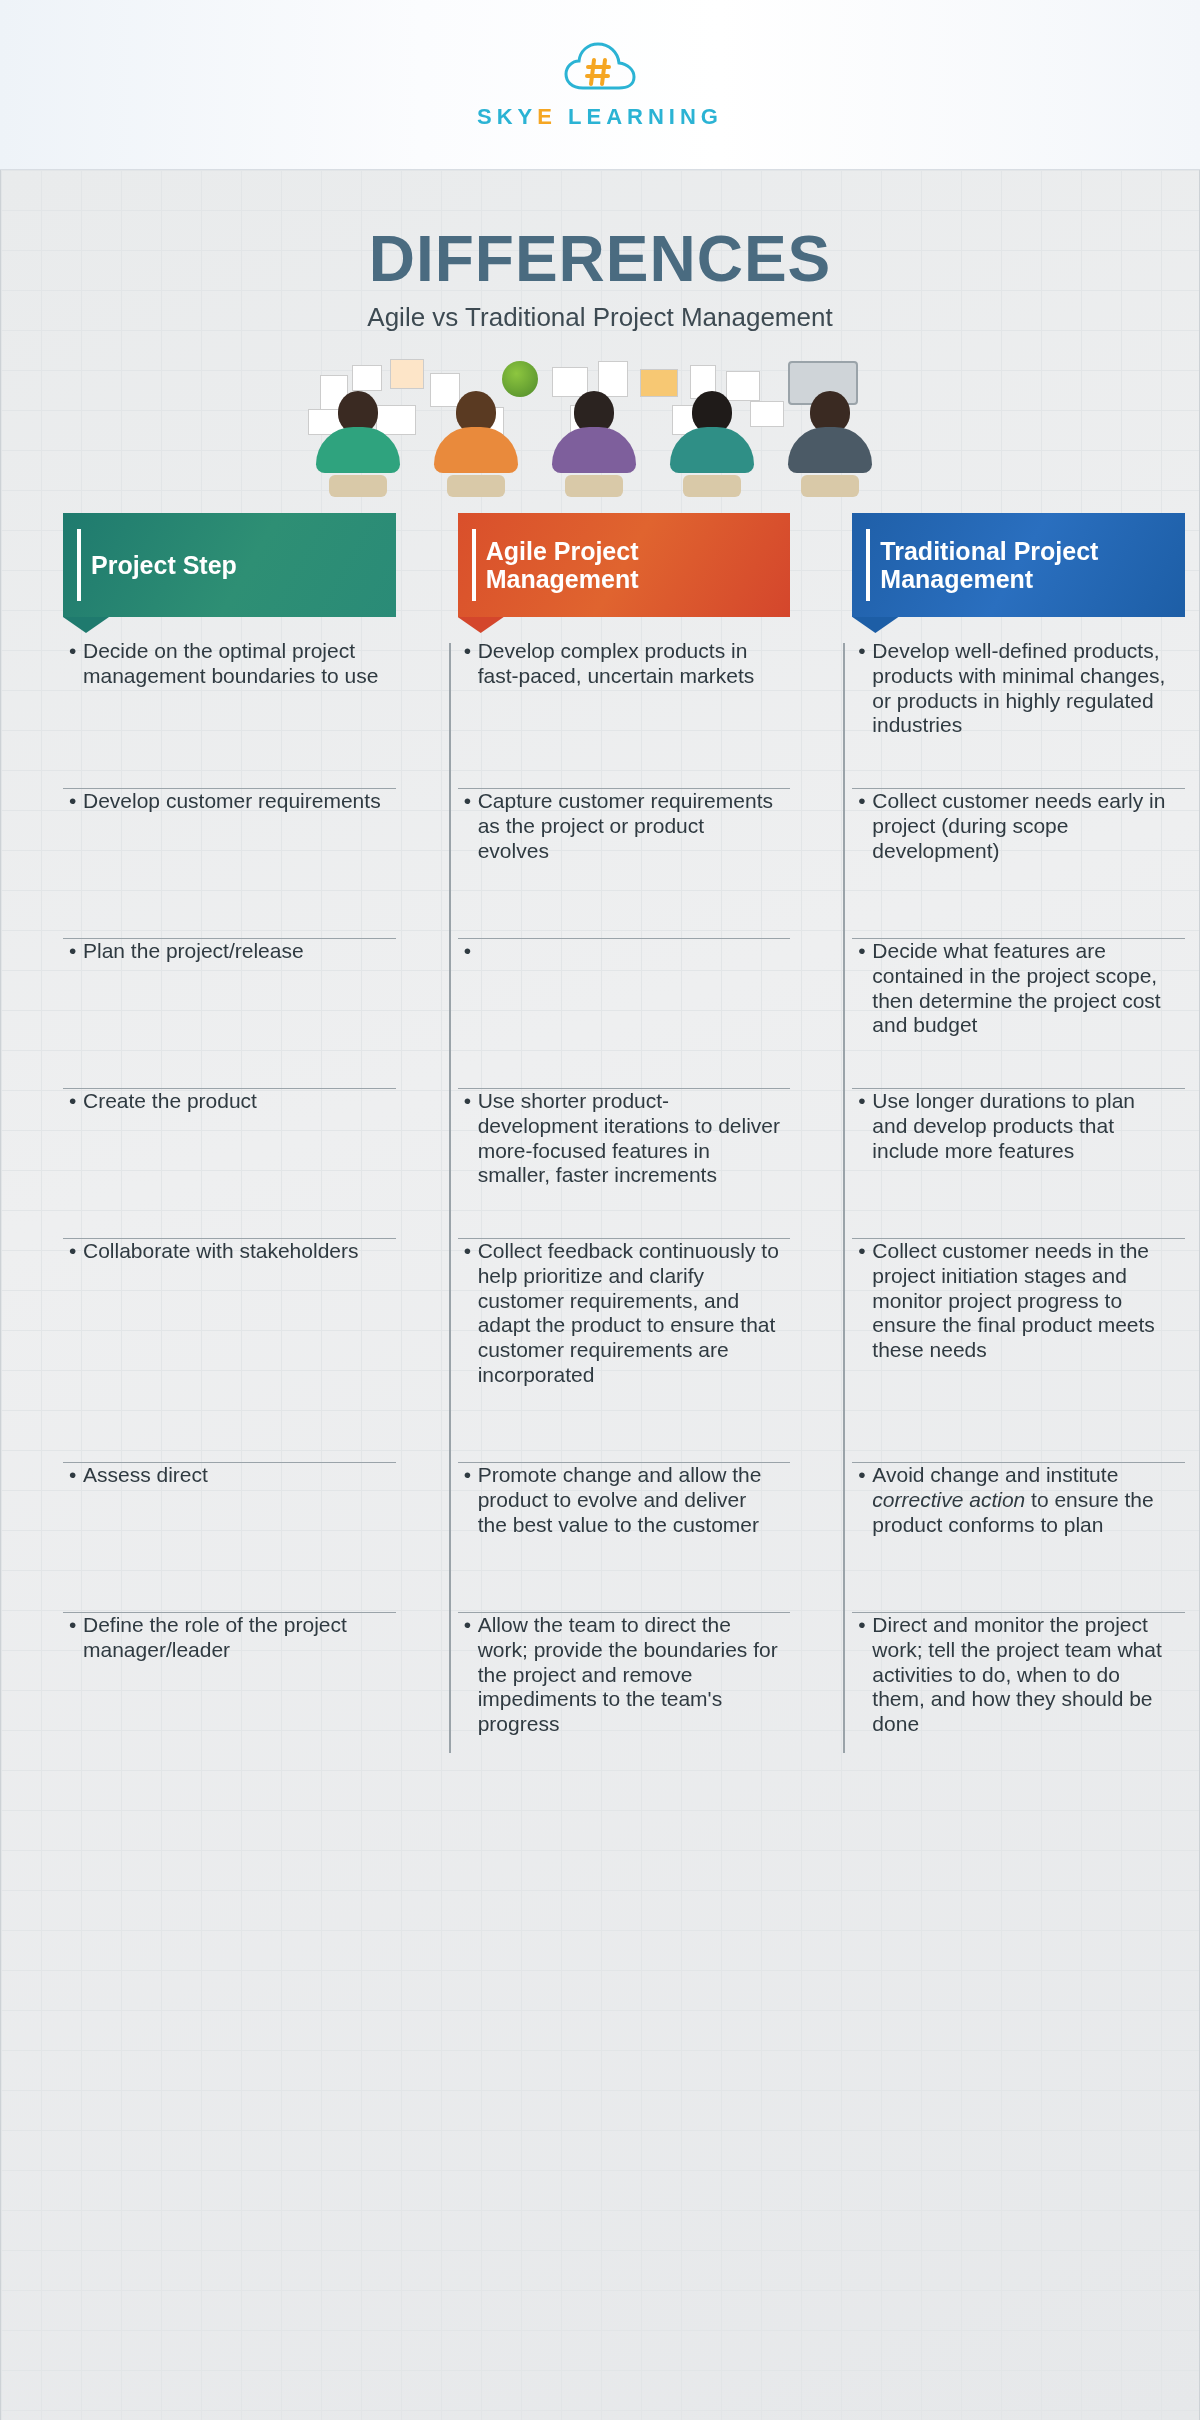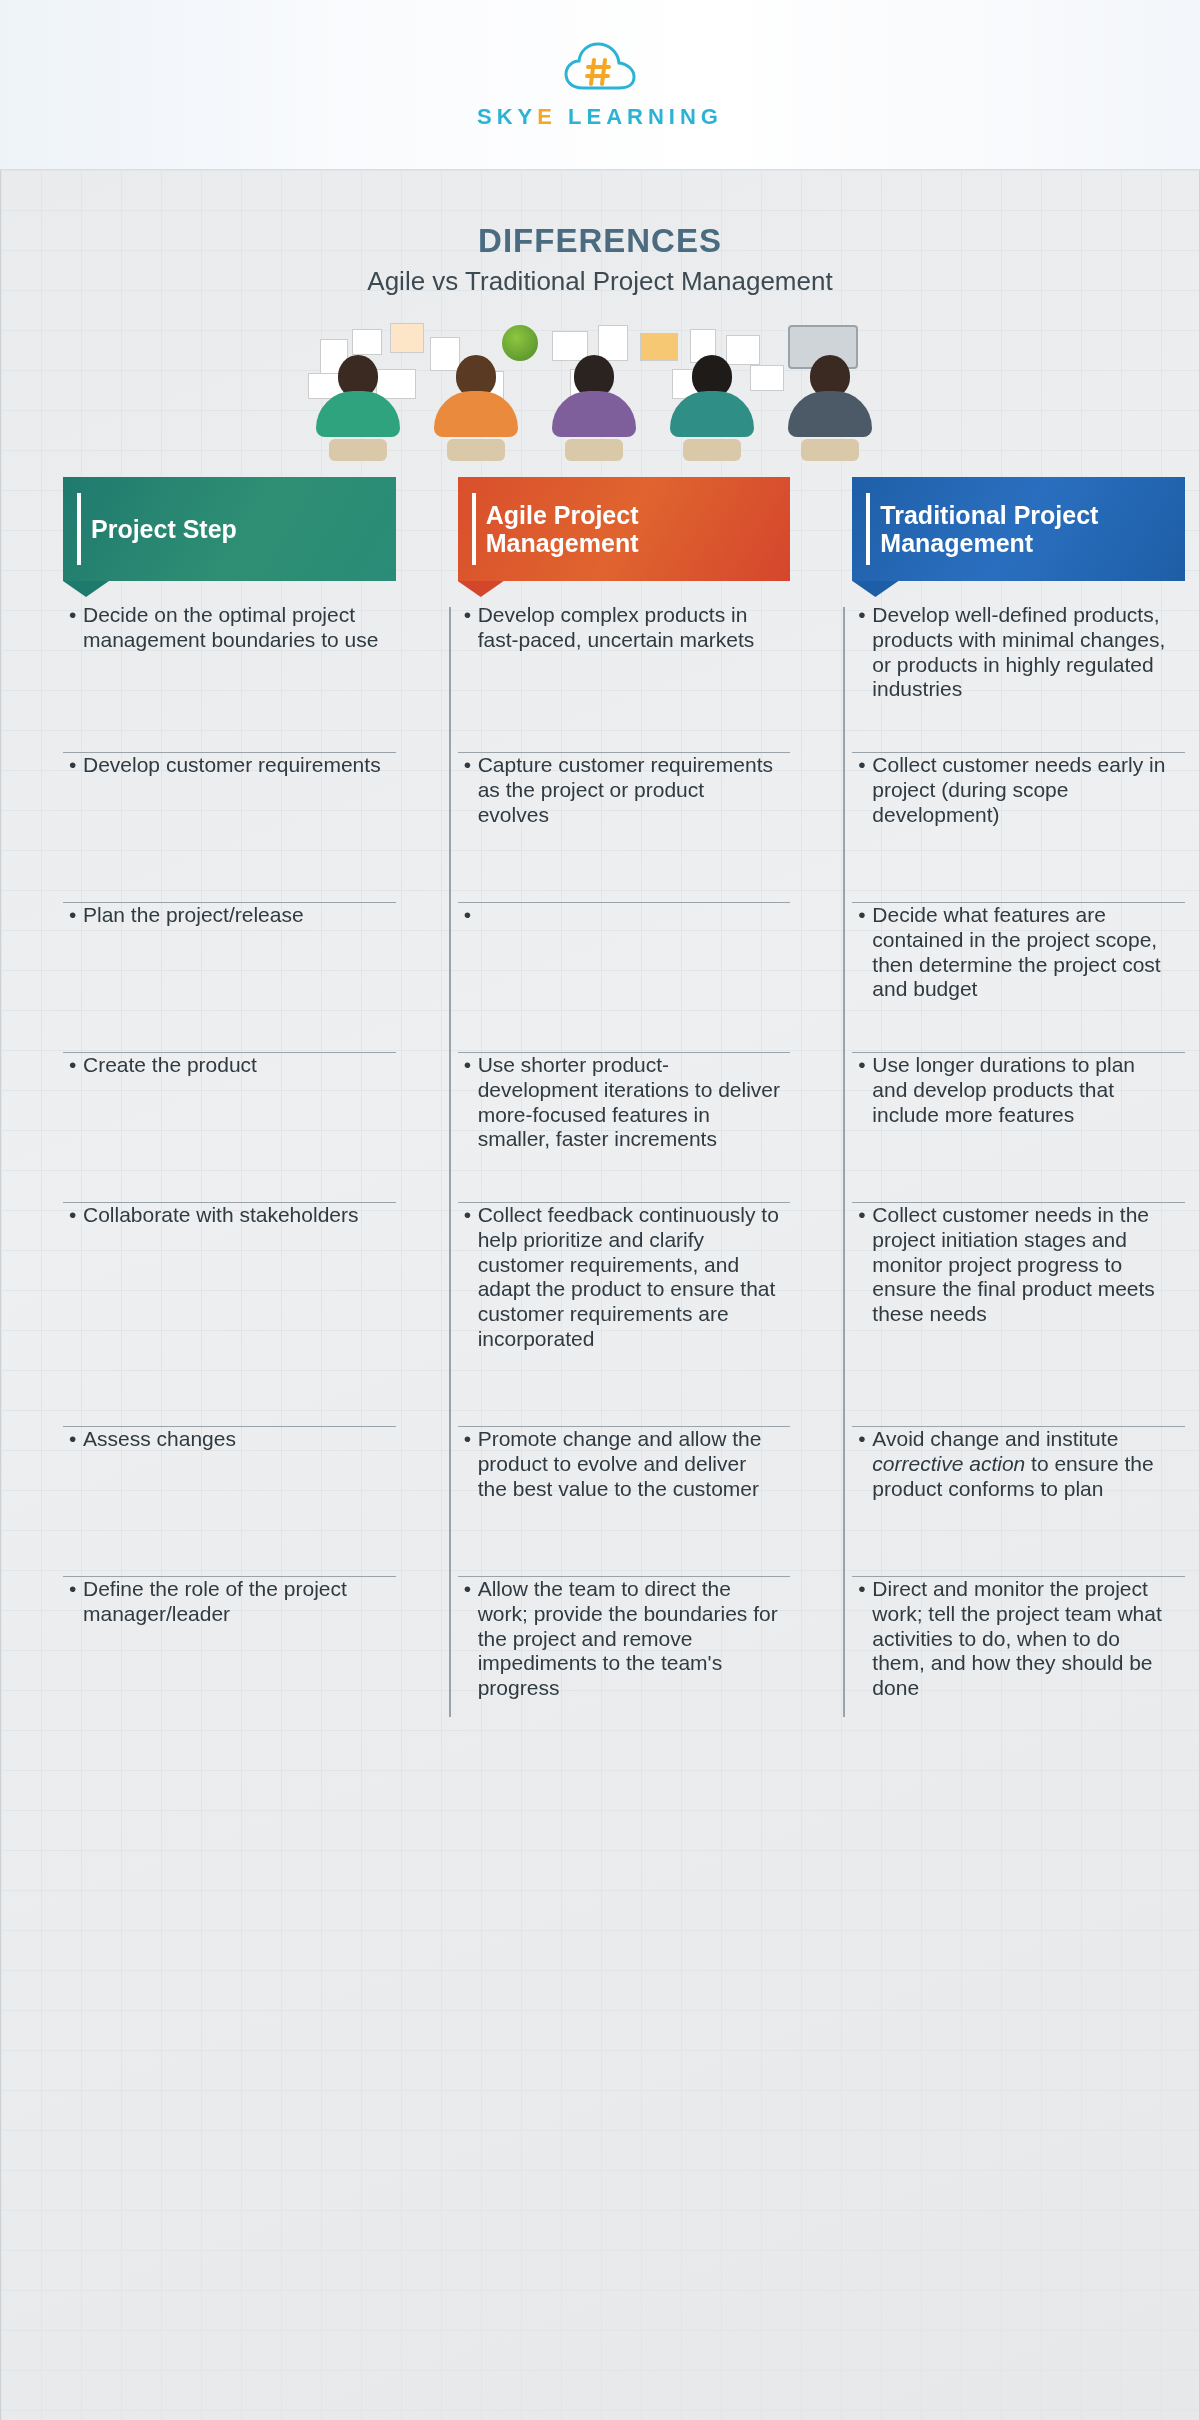--- a/index.html
+++ b/index.html
@@ -50,21 +50,21 @@
       linear-gradient(160deg, #e9ebec 0%, #eeeff0 40%, #e6e8ea 100%);
     border-left: 1px solid #cdd2d6;
     border-right: 1px solid #cdd2d6;
     padding: 0 10px;
   }
 
   .title {
     text-align: center;
     padding-top: 52px;
     color: #4a6b80;
-    font-size: 33px;
+    font-size: 64px;
     font-weight: 700;
     letter-spacing: 1px;
   }
   .subtitle {
     text-align: center;
     color: #3d4a52;
     font-size: 26px;
     margin-top: 6px;
     font-weight: 400;
   }
@@ -259,21 +259,21 @@
           <div class="cell" style="height:150px">
             <span class="bullet">•</span>
             <span class="cell-text">Create the product</span>
           </div>
           <div class="cell" style="height:224px">
             <span class="bullet">•</span>
             <span class="cell-text">Collaborate with stakeholders</span>
           </div>
           <div class="cell" style="height:150px">
             <span class="bullet">•</span>
-            <span class="cell-text">Assess changes</span>
+            <span class="cell-text">Assess direct</span>
           </div>
           <div class="cell last" style="height:150px">
             <span class="bullet">•</span>
             <span class="cell-text">Define the role of the project manager/leader</span>
           </div>
         </div>
       </div>
 
       <div class="col col-agile">
         <div class="col-head head-agile">

